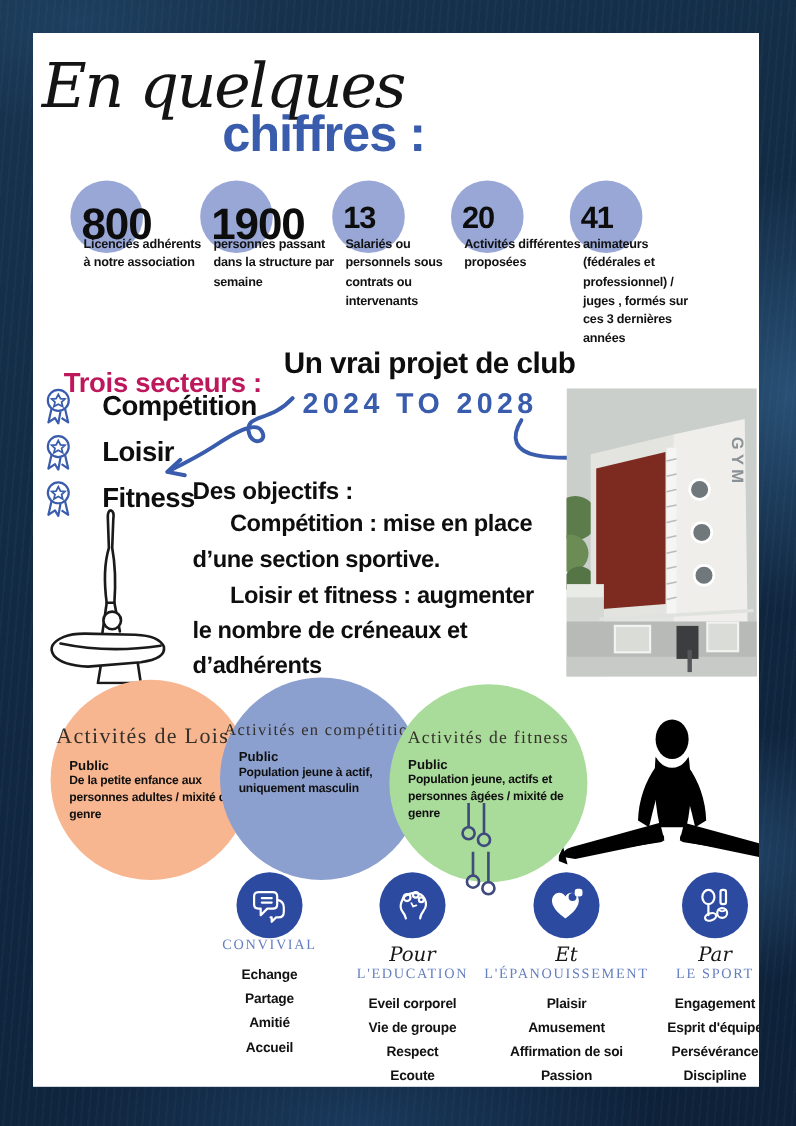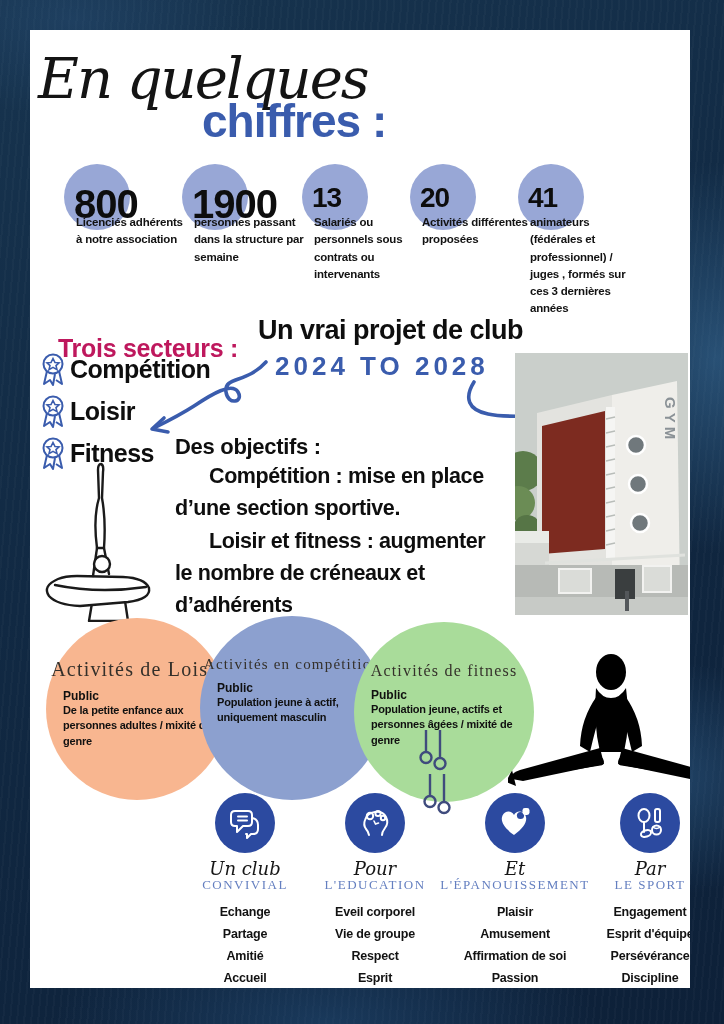--- a/index.html
+++ b/index.html
@@ -40,21 +40,21 @@
   .stat-num { position:absolute; left:10px; top:18px; font-weight:700; color:#0d0d0d;
               letter-spacing:-1px; white-space:nowrap; }
   .stat-num.big { font-size:40px; }
   .stat-num.small { font-size:28px; }
   .stat-label { position:absolute; left:12px; top:50px; width:112px;
                 font-weight:700; font-size:11.5px; line-height:1.5; color:#121212;
                 letter-spacing:-0.2px; }
 
   .cond { font-weight:700; letter-spacing:-0.3px; color:#be185d;margin-top:22px; }
 
-  .sector-item { display:flex; align-items:center; gap:2px; height:42px; }
+  .sector-item { display:flex; align-items:center; gap:25px; height:42px; }
   .sector-label { font-size:25px; font-weight:700; color:#0e0e0e; letter-spacing:-0.5px; }
 
   .project-line1 { font-size:27px; font-weight:700; color:#0e0e0e; letter-spacing:-0.5px; white-space:nowrap; }
   .project-line2 { font-size:26px; font-weight:700; letter-spacing:4px; white-space:nowrap; }
 
   .objectives { width:332px; color:#0e0e0e; }
   .objectives h3 { font-size:22px; font-weight:700; letter-spacing:-0.3px; }
   .objectives p  { font-size:21.5px; font-weight:700; line-height:1.5;
                    letter-spacing:-0.4px; text-indent:34px; }
 
@@ -292,21 +292,20 @@
 
     <div class="abs val-col" style="left:140px; top:763px; width:150px;">
       <div class="val-circle" style="background:#2c4aa0;">
         <svg width="36" height="36" viewBox="0 0 36 36" fill="none" stroke="#ffffff" stroke-width="2" stroke-linecap="round" stroke-linejoin="round">
           <path d="M25 13 q6 1 6 7 v4 q0 5 -5 5 h-2 l-4 4 v-4 h-1"></path>
           <path d="M8 6 h13 q4 0 4 4 v7 q0 4 -4 4 h-5 l-6 6 v-6 h-2 q-4 0 -4 -4 v-7 q0 -4 4 -4 z" fill="#2c4aa0"></path>
           <line x1="11" y1="11.5" x2="20" y2="11.5"></line>
           <line x1="11" y1="15.5" x2="20" y2="15.5"></line>
         </svg>
       </div>
-      <div class="val-script">Un club</div>
       <div class="val-caps" style="color:#647fc0;">CONVIVIAL</div>
       <div class="val-list">
         <div>Echange</div>
         <div>Partage</div>
         <div>Amitié</div>
         <div>Accueil</div>
       </div>
     </div>
 
     <div class="abs val-col" style="left:270px; top:763px; width:150px;">
@@ -318,21 +317,21 @@
           <circle cx="26" cy="13" r="2.2"></circle>
           <path d="M17 16 l1.5 3 l3 -1" stroke-width="1.6"></path>
         </svg>
       </div>
       <div class="val-script">Pour</div>
       <div class="val-caps" style="color:#647fc0;">L'EDUCATION</div>
       <div class="val-list">
         <div>Eveil corporel</div>
         <div>Vie de groupe</div>
         <div>Respect</div>
-        <div>Esprit</div>
+        <div>Ecoute</div>
       </div>
     </div>
 
     <div class="abs val-col" style="left:410px; top:763px; width:150px;">
       <div class="val-circle" style="background:#2c4aa0;">
         <svg width="36" height="36" viewBox="0 0 36 36">
           <path d="M17 30 C7 23 3 16 5.5 10.5 C8 5 15 5.5 17 10 C19 5.5 26 5 28.5 10.5 C31 16 27 23 17 30 Z" fill="#ffffff"></path>
           <circle cx="23.5" cy="10.5" r="3.6" fill="#2c4aa0"></circle>
           <rect x="25.5" y="3" width="7" height="7" rx="2.4" fill="#ffffff"></rect>
         </svg>

